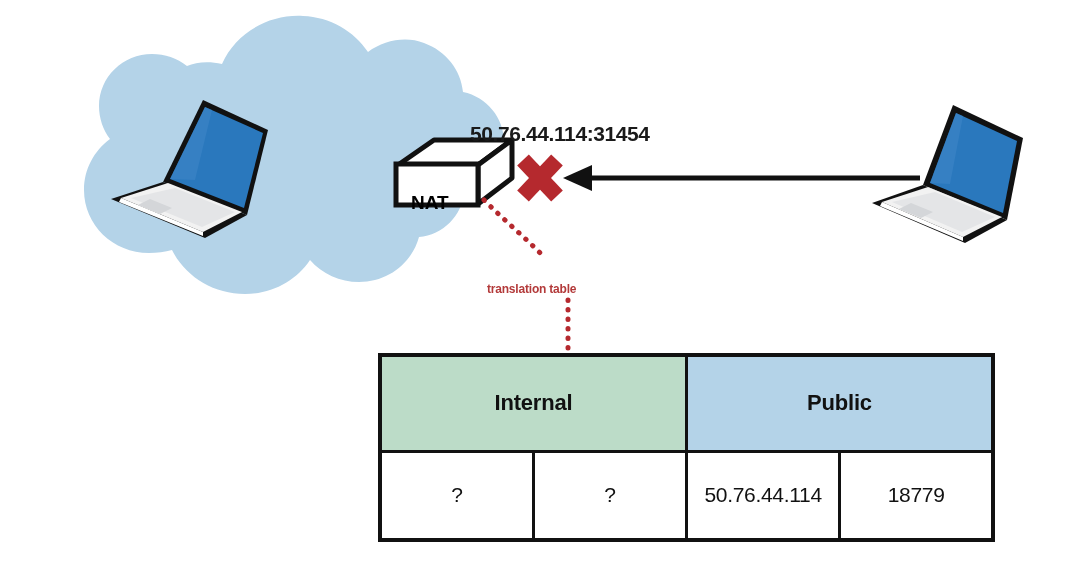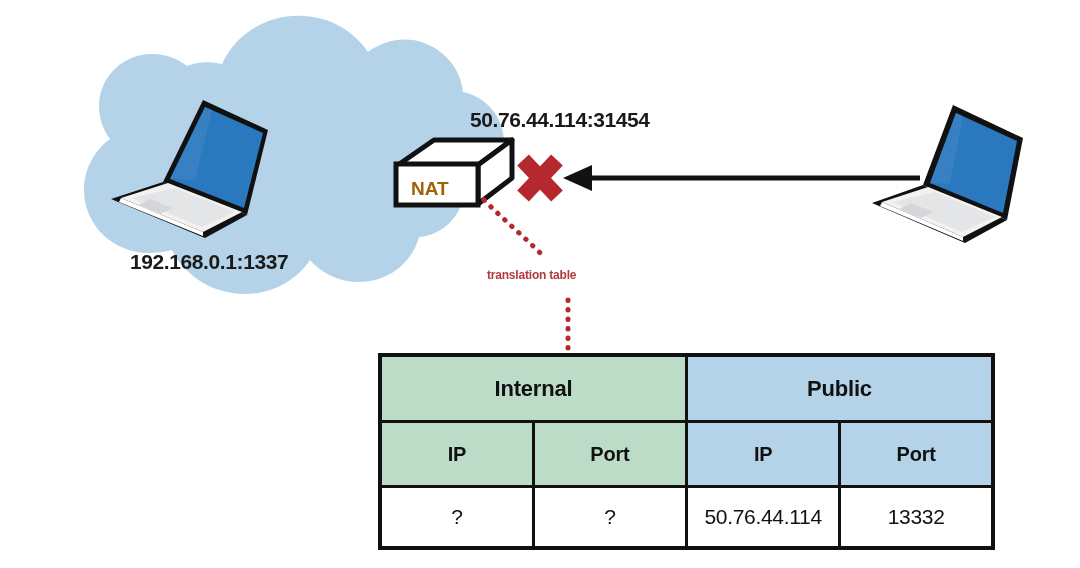--- a/index.html
+++ b/index.html
@@ -18,21 +18,21 @@
     background: #ffffff;
     overflow: hidden;
   }
   .layer-svg {
     position: absolute;
     left: 0;
     top: 0;
     width: 1080px;
     height: 568px;
   }
-  .abs { position: absolute; }
+  .abs { position: absolute; margin-top: 14px; }
 
   
   .node-label {
     font-family: "Liberation Sans", sans-serif;
     font-size: 21px;
     font-weight: 700;
     color: #1a1a1a;
     letter-spacing: -0.4px;
     white-space: nowrap;
   }
@@ -55,21 +55,21 @@
     font-weight: 700;
     color: #b33a3a;
     letter-spacing: -0.2px;
     white-space: nowrap;
   }
   #label-nat-box {
     left: 411px;
     top: 178px;
     font-size: 19px;
     font-weight: 700;
-    color: #a16207;
+    color: #000000;
     letter-spacing: 0px;
     white-space: nowrap;
   }
 
   
   #translation-table {
     position: absolute;
     left: 378px;
     top: 353px;
     width: 617px;
@@ -191,39 +191,32 @@
     <g>
       <path d="M 484 200 C 506 222 528 240 545 258" fill="none" stroke="#b5292e" stroke-width="5" stroke-linecap="round" stroke-dasharray="0.5 9"></path>
       <path d="M 568 300 L 568 352" fill="none" stroke="#b5292e" stroke-width="5" stroke-linecap="round" stroke-dasharray="0.5 9"></path>
     </g>
   </svg>
 
   <div class="abs node-label" id="label-nat-public">50.76.44.114:31454</div>
 
   <div class="abs" id="label-nat-box">NAT</div>
 
-  <div class="abs node-label" id="label-internal-host">192.168.0.1:1337</div>
 
 
   <div class="abs" id="label-translation-table">translation table</div>
 
   <table id="translation-table">
     <tbody>
       <tr>
         <th class="grp-head cell-green" colspan="2">Internal</th>
         <th class="grp-head cell-blue" colspan="2">Public</th>
       </tr>
       <tr>
-        <th class="sub-head cell-green" style="width:196px;">IP</th>
-        <th class="sub-head cell-green" style="width:109px;">Port</th>
-        <th class="sub-head cell-blue" style="width:197px;">IP</th>
-        <th class="sub-head cell-blue" style="width:115px;">Port</th>
-      </tr>
-      <tr>
         <td class="val-cell">?</td>
         <td class="val-cell">?</td>
         <td class="val-cell">50.76.44.114</td>
-        <td class="val-cell">13332</td>
+        <td class="val-cell">18779</td>
       </tr>
     </tbody>
   </table>
 
 </div>
 
 </body></html>

